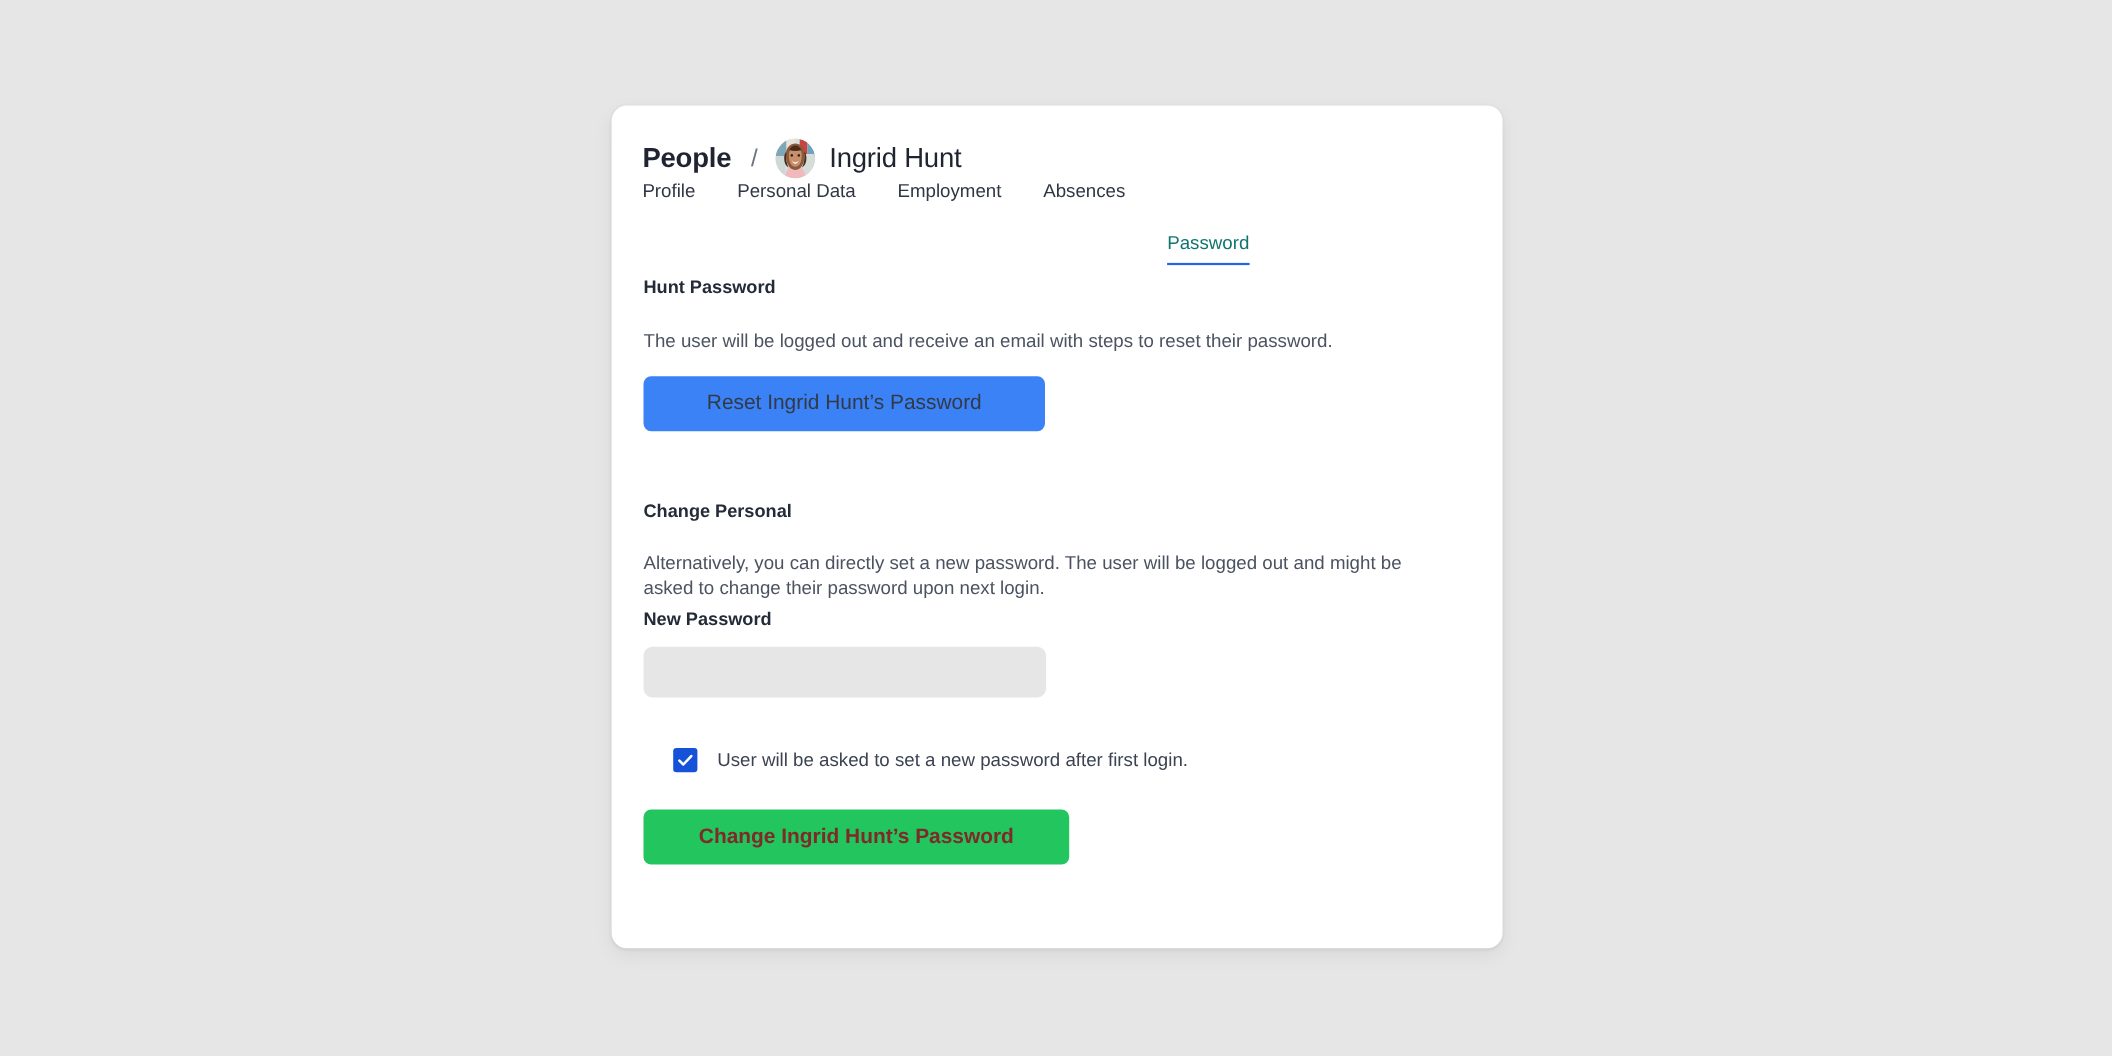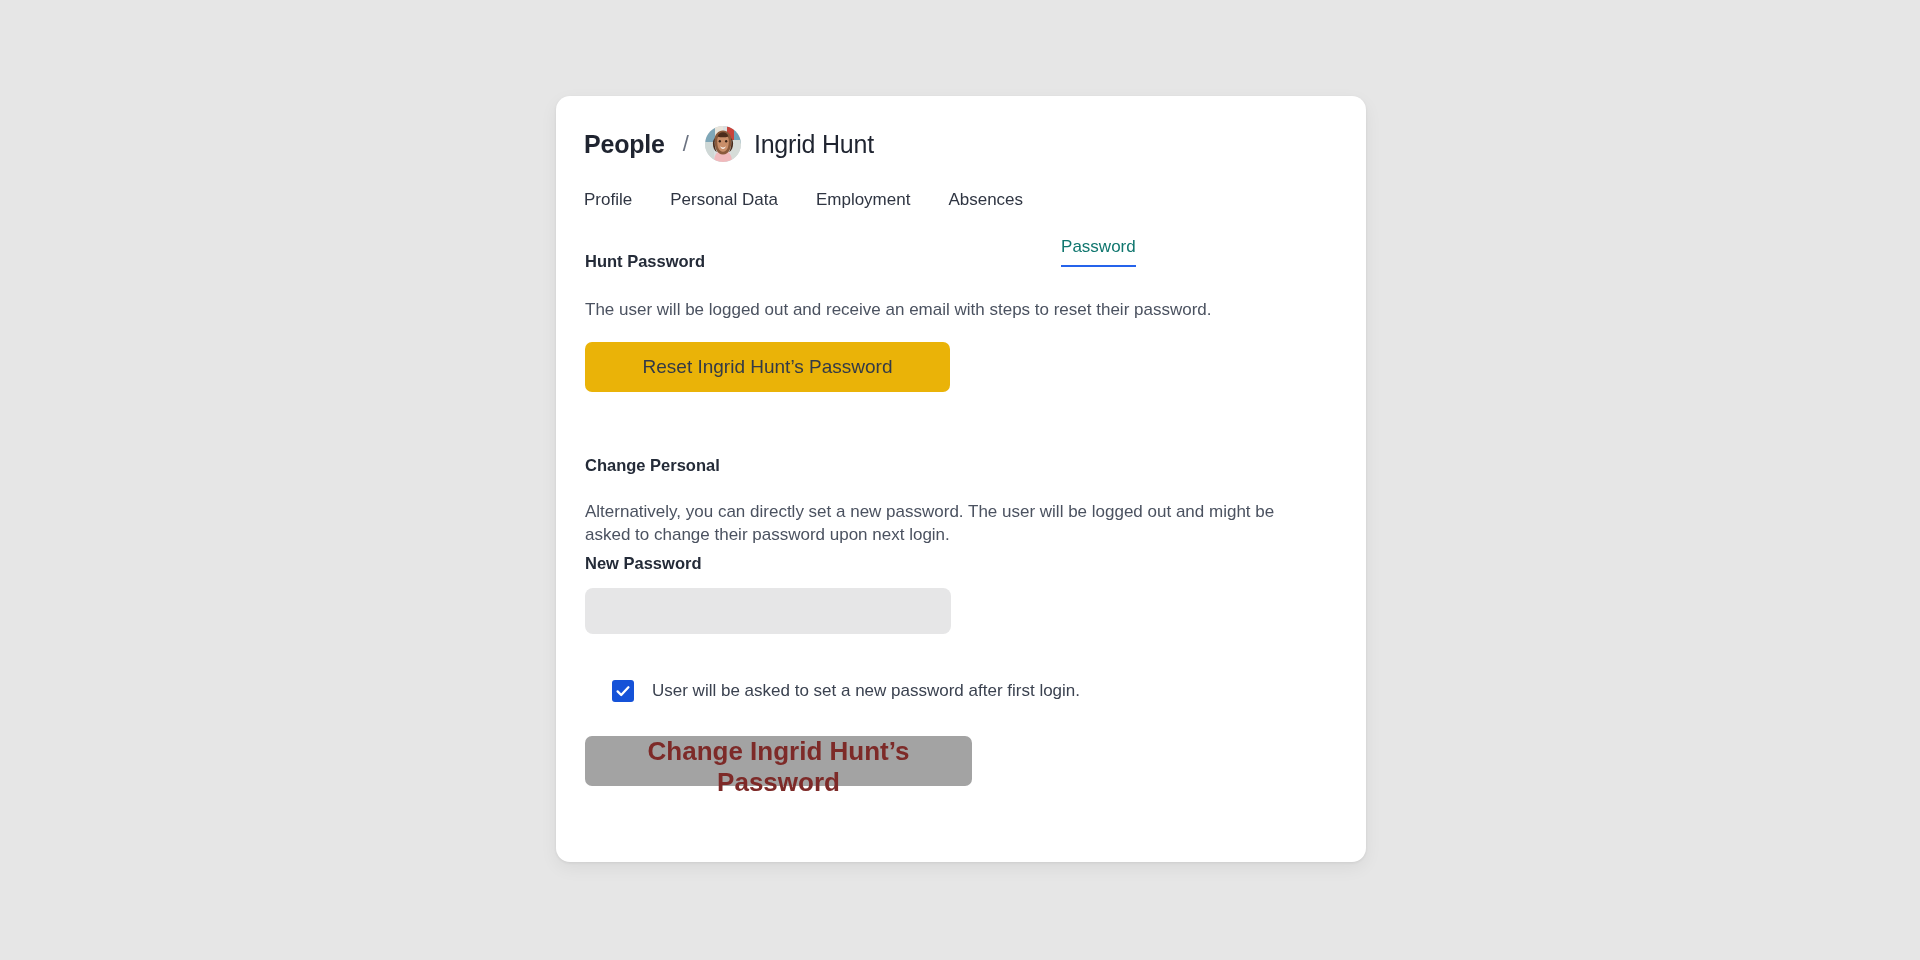--- a/index.html
+++ b/index.html
@@ -70,21 +70,21 @@
     font-size: 25px;
     font-weight: 400;
     color: #1f2430;
     letter-spacing: -0.2px;
   }
 
   
   .tabs {
     position: absolute;
     left: 28px;
-    top: 94px;
+    top: 68px;
     display: flex;
     align-items: flex-start;
   }
   .tab {
     font-size: 17px;
     color: #2f3542;
     padding: 0 0 8px 0;
     margin-right: 38px;
     border-bottom: 2px solid transparent;
     white-space: nowrap;
@@ -115,21 +115,21 @@
 
   #reset-title { top: 156px; }
   #reset-desc  { top: 203px; width: 760px; }
 
   .btn-reset {
     position: absolute;
     left: 29px;
     top: 246px;
     width: 365px;
     height: 50px;
-    background: #eab308;
+    background: #3b82f6;
     border: none;
     border-radius: 7px;
     font-family: "Liberation Sans", sans-serif;
     font-size: 19px;
     color: #333a47;
     cursor: pointer;
     padding: 0;
   }
 
   #change-title { top: 360px; }
@@ -185,25 +185,25 @@
     color: #3b4250;
     white-space: nowrap;
   }
 
   .btn-change {
     position: absolute;
     left: 29px;
     top: 640px;
     width: 387px;
     height: 50px;
-    background: #a3a3a3;
+    background: #22c55e;
     border: none;
     border-radius: 7px;
     font-family: "Liberation Sans", sans-serif;
-    font-size: 26px;
+    font-size: 19px;
     font-weight: 700;
     color: #7d2a28;
     cursor: pointer;
     padding: 0;
   }
 </style>
 </head>
 <body>
 
 <div class="page">

